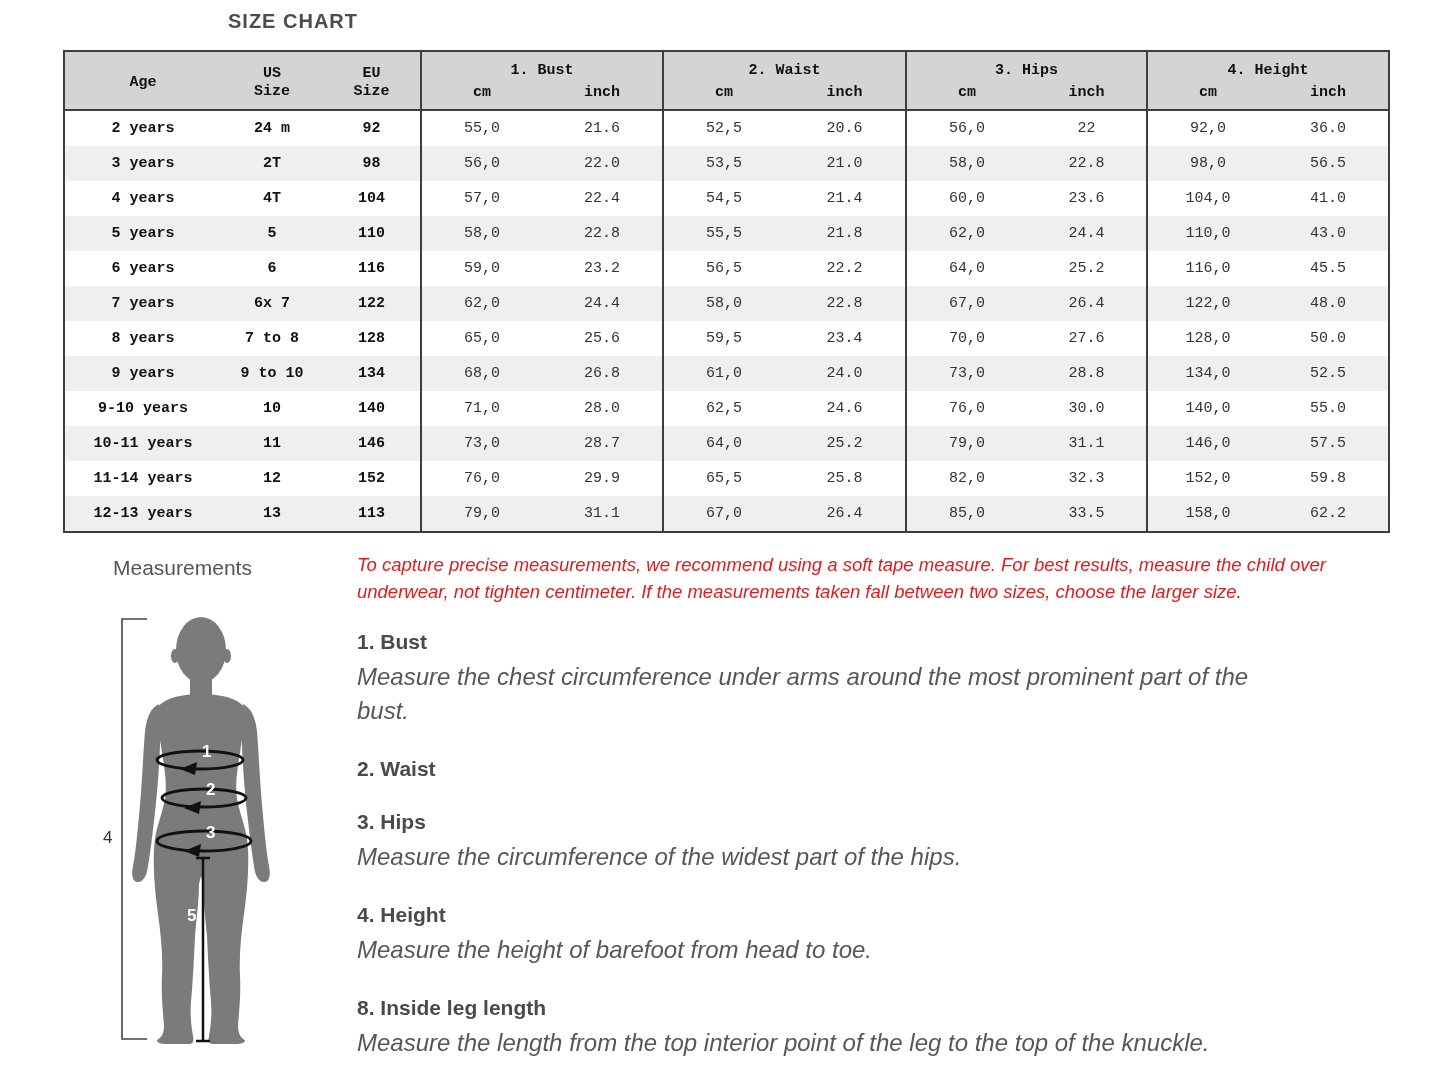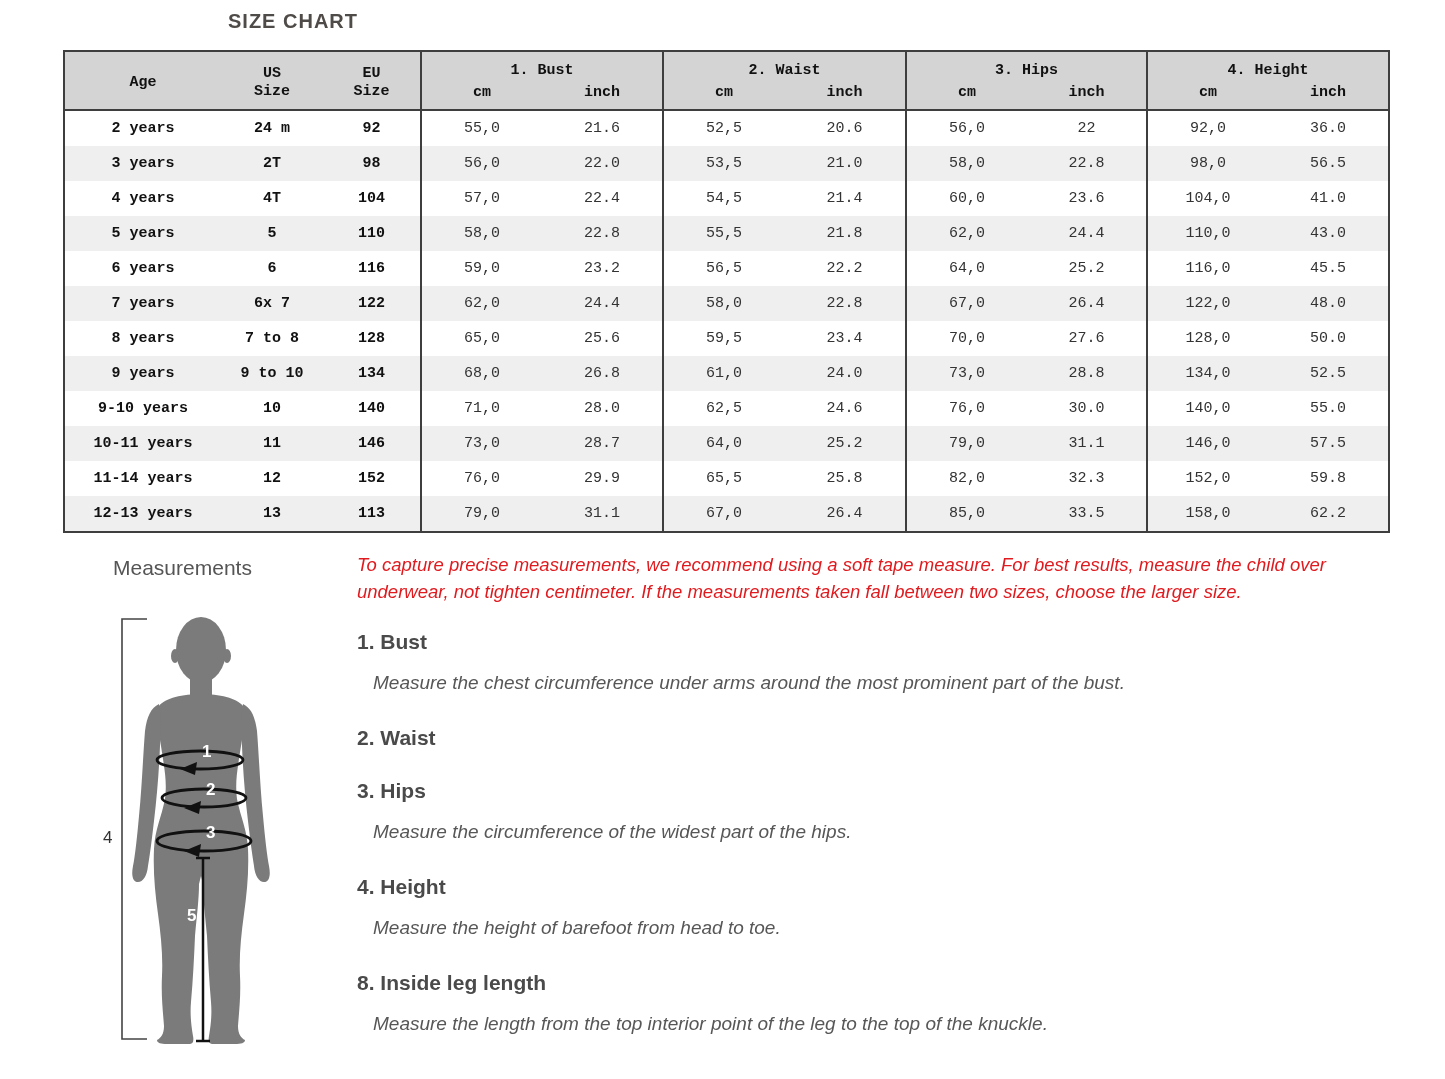--- a/index.html
+++ b/index.html
@@ -44,21 +44,21 @@
     font-size:18.5px; font-style:italic; color:#e01b1f; line-height:1.48;
   }
   .sections {
     position:absolute; left:357px; top:630px; width:945px;
   }
   .sections .section { margin:0 0 29px 0; }
   .sections h3 {
     margin:0 0 6px 0; font-size:21px; font-weight:bold; color:#4a4a4a;
   }
   .sections p {
-    margin:16px; font-size:19px; font-style:italic; color:#575757; line-height:1.42;
+    margin:0; font-size:24px; font-style:italic; color:#575757; line-height:1.42;
   }
   .figure-svg { position:absolute; left:95px; top:612px; }
   .fig-num { font-weight:bold; font-size:17px; fill:#ffffff; font-family:"Liberation Sans",sans-serif; }
   .fig-num-dark { font-size:17px; fill:#333333; font-family:"Liberation Sans",sans-serif; }
 </style>
 </head>
 <body>
 
 <div class="title">SIZE CHART</div>
 

